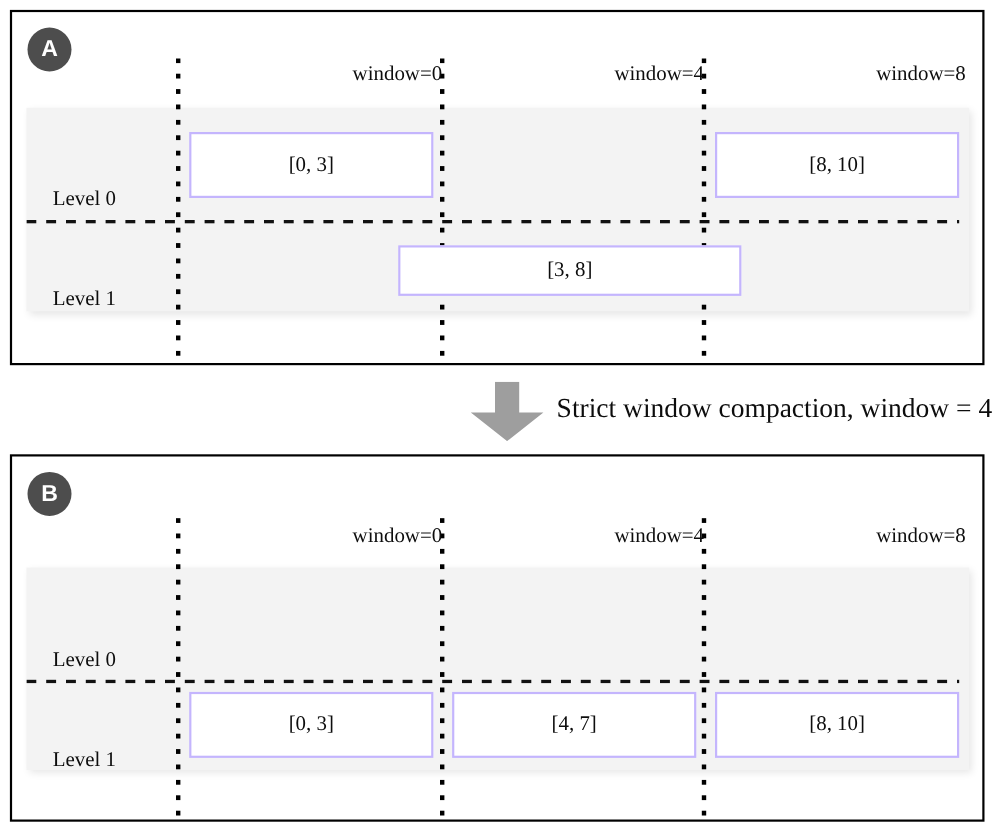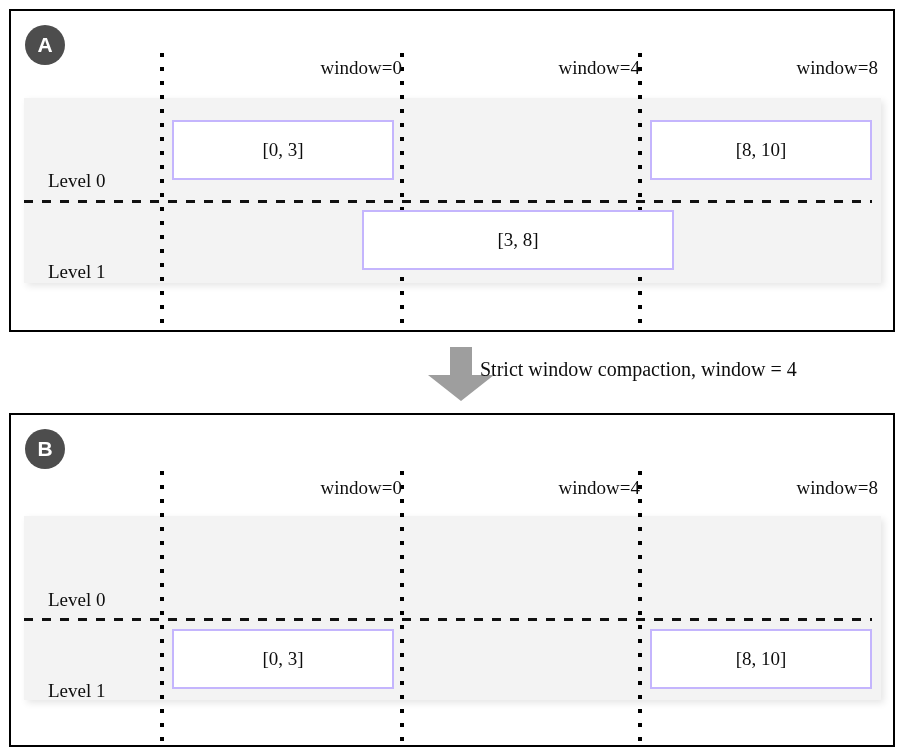--- a/index.html
+++ b/index.html
@@ -119,23 +119,23 @@
   }
   #compaction-arrow {
     position: absolute;
     left: 426px;
     top: 11px;
     width: 70px;
     height: 54px;
   }
   #transition-caption {
     position: absolute;
-    left: 480px;
+    left: 506px;
     top: 22px;
-    font-size: 20px;
+    font-size: 25px;
     color: #0d0d0d;
     white-space: nowrap;
     text-align: center;
   }
 </style>
 </head>
 <body>
 
 <div class="stage">
 
@@ -153,21 +153,21 @@
 
     <div class="colhdr" style="left:155px; top:46px; width:236px;">window=0</div>
     <div class="colhdr" style="left:393px; top:46px; width:236px;">window=4</div>
     <div class="colhdr" style="left:631px; top:46px; width:236px;">window=8</div>
 
     <div class="rowlbl" style="left:37px; top:131px;">Level 0</div>
     <div class="rowlbl" style="left:37px; top:222px;">Level 1</div>
 
     <div class="ibox" style="left:161px; top:109px; width:222px; height:60px;">[0, 3]</div>
     <div class="ibox" style="left:639px; top:109px; width:222px; height:60px;">[8, 10]</div>
-    <div class="ibox" style="left:351px; top:199px; width:312px; height:60px;">[3, 8]</div>
+    <div class="ibox" style="left:351px; top:212px; width:312px; height:46px;">[3, 8]</div>
   </div>
 
   <div id="transition">
     <svg id="compaction-arrow" viewBox="0 0 70 54">
       <polygon points="24,0 46,0 46,28 68,28 35,54 2,28 24,28" fill="#9e9e9e"></polygon>
     </svg>
     <div id="transition-caption">Strict window compaction, window = 4</div>
   </div>
 
   <div class="panel" id="panel-b">
@@ -183,16 +183,17 @@
     <div class="hdash" style="left:13px; top:203px; width:848px;"></div>
 
     <div class="colhdr" style="left:155px; top:62px; width:236px;">window=0</div>
     <div class="colhdr" style="left:393px; top:62px; width:236px;">window=4</div>
     <div class="colhdr" style="left:631px; top:62px; width:236px;">window=8</div>
 
     <div class="rowlbl" style="left:37px; top:146px;">Level 0</div>
     <div class="rowlbl" style="left:37px; top:237px;">Level 1</div>
 
     <div class="ibox" style="left:161px; top:214px; width:222px; height:60px;">[0, 3]</div>
+    <div class="ibox" style="left:400px; top:214px; width:222px; height:60px;">[4, 7]</div>
     <div class="ibox" style="left:639px; top:214px; width:222px; height:60px;">[8, 10]</div>
   </div>
 
 </div>
 
 </body></html>

